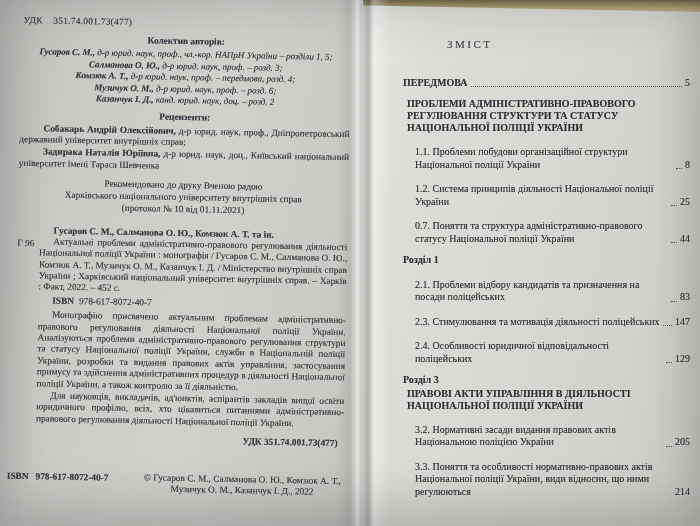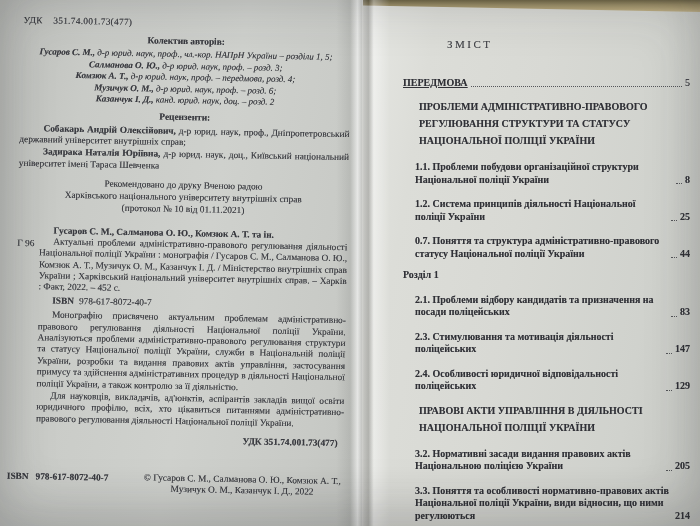--- a/index.html
+++ b/index.html
@@ -35,27 +35,27 @@
   .f-isbn span+span{margin-left:7px;}
   .f-copy{text-align:center;line-height:11.6px;white-space:nowrap;}
 
   
   .rcontent{position:absolute;inset:0;padding:36px 10px 0 41px;color:#303137;font-size:10px;line-height:12.5px;
             text-shadow:0 0 .3px rgba(48,49,55,.45);}
   .toc-title{margin:2px 0 0 44px;font-size:11px;letter-spacing:2.5px;color:#45464b;}
   .preface-row{margin-top:26px;}
   .toc-row{display:flex;align-items:flex-end;}
   .toc-row .t{white-space:normal;}
-  .bold{font-weight:bold;text-decoration:underline;}
+  .bold{font-weight:bold;}
   .dots{flex:1;min-width:6px;border-bottom:1.5px dotted #55565a;margin:0 3px 2px 3px;}
   .pg{white-space:nowrap;}
   .chapter{margin-top:9px;}
   .rozdil{font-weight:bold;}
-  .ch-title{font-weight:bold;line-height:17px;margin:1px 0 5px 16px;max-width:296px;}
-  .toc-item{margin-left:12px;margin-top:12px;font-weight:bold;}
+  .ch-title{font-weight:bold;line-height:12px;margin:1px 0 5px 4px;max-width:296px;}
+  .toc-item{margin-left:12px;margin-top:12px;}
 
   
   .table-edge{position:absolute;left:363px;top:0;width:337px;height:12px;z-index:3;
               background:linear-gradient(180deg,#6f6647 0%,#9a8d66 40%,#b3a47a 75%,#c3b48a 100%);
               clip-path:polygon(0 0,100% 0,100% 100%,0 45%);}
   .gutter{position:absolute;left:336px;top:0;width:54px;height:526px;z-index:4;pointer-events:none;
           background:linear-gradient(90deg,rgba(0,0,0,0) 0%,rgba(70,72,70,.12) 26%,rgba(255,255,255,.55) 40%,
             rgba(150,150,148,.38) 52%,rgba(66,66,64,.28) 60%,rgba(255,255,255,.42) 70%,rgba(0,0,0,0) 100%);}
   .vignette{position:absolute;inset:0;z-index:5;pointer-events:none;
             box-shadow:inset 0 0 55px rgba(40,40,45,.22), inset 0 -28px 45px rgba(40,40,42,.10);}
@@ -151,20 +151,21 @@
             <span class="pg">147</span>
           </div>
         <div class="toc-row toc-item">
             <span class="t">2.4. Особливості юридичної відповідальності поліцейських</span>
             <span class="dots"></span>
             <span class="pg">129</span>
           </div>
       </div>
 
       <div class="chapter">
+        <div class="rozdil">Розділ 3</div>
         <div class="ch-title">ПРАВОВІ АКТИ УПРАВЛІННЯ В ДІЯЛЬНОСТІ НАЦІОНАЛЬНОЇ ПОЛІЦІЇ УКРАЇНИ</div>
         <div class="toc-row toc-item">
             <span class="t">3.2. Нормативні засади видання правових актів Національною поліцією України</span>
             <span class="dots"></span>
             <span class="pg">205</span>
           </div>
         <div class="toc-row toc-item">
             <span class="t">3.3. Поняття та особливості нормативно-правових актів Національної поліції України, види відносин, що ними регулюються</span>
             <span class="pg">214</span>
           </div>

